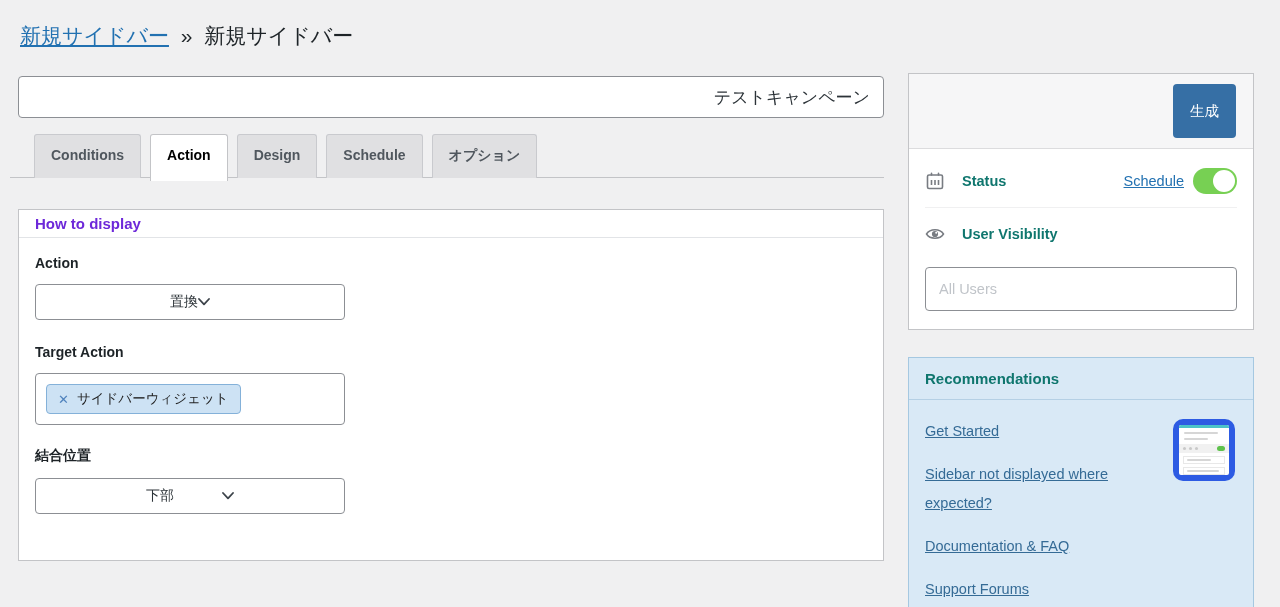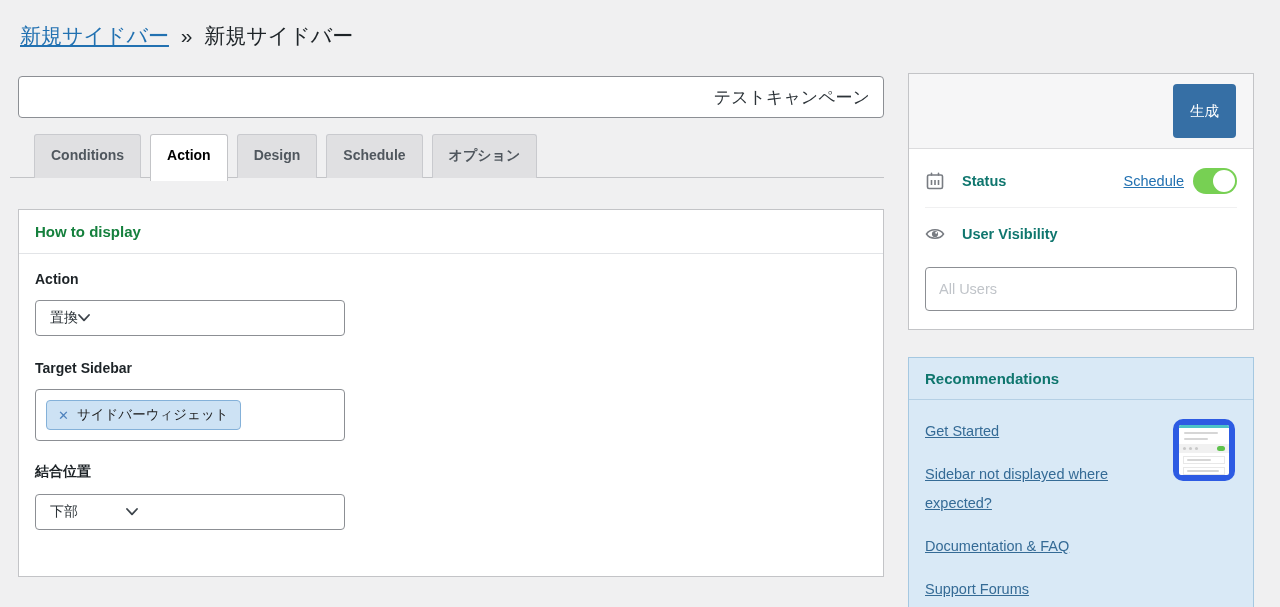--- a/index.html
+++ b/index.html
@@ -40,28 +40,28 @@
   }
   .tab--active {
     height:47px; background:#fff; color:#000; border-color:#c3c4c7; z-index:2;
   }
 
   
   .panel {
     background:#fff; border:1px solid #c3c4c7;
   }
   .panel-header {
-    padding:13px 16px; font-size:15px; font-weight:700; color:#15803d;
+    padding:5px 16px; font-size:15px; font-weight:700; color:#6d28d9;
     border-bottom:1px solid #e2e4e7;
   }
   .panel-body { padding:17px 16px 30px 16px; }
   .field-label { font-size:14px; font-weight:700; color:#1d2327; margin-bottom:13px; }
   .select {
     width:310px; height:36px; background:#fff; border:1px solid #8c8f94; border-radius:4px;
-    display:flex; align-items:center; justify-content:flex-start; padding:0 14px;
+    display:flex; align-items:center; justify-content:center; padding:0 14px;
     font-size:14px; color:#2c3338; cursor:pointer; margin-bottom:24px;
   }
   .select:last-child { margin-bottom:16px;gap:48px; }
   .chev { width:12px; height:8px; flex:0 0 12px; }
 
   .multiselect {
     width:310px; min-height:50px; background:#fff; border:1px solid #8c8f94; border-radius:4px;
     padding:10px; margin-bottom:22px; cursor:text;
   }
   .chip {
@@ -161,21 +161,21 @@
         <div class="panel-body">
 
           <div class="field-label">Action</div>
           <div class="select">
             <span>置換</span>
             <svg class="chev" viewBox="0 0 12 8" fill="none">
               <polyline points="1,1 6,6.4 11,1" stroke="#3c434a" stroke-width="1.8" stroke-linecap="round" stroke-linejoin="round"></polyline>
             </svg>
           </div>
 
-          <div class="field-label">Target Sidebar</div>
+          <div class="field-label">Target Action</div>
           <div class="multiselect">
             <span class="chip">
               <span class="x">✕</span>
               <span>サイドバーウィジェット</span>
             </span>
           </div>
 
           <div class="field-label">結合位置</div>
           <div class="select">
             <span>下部</span>

